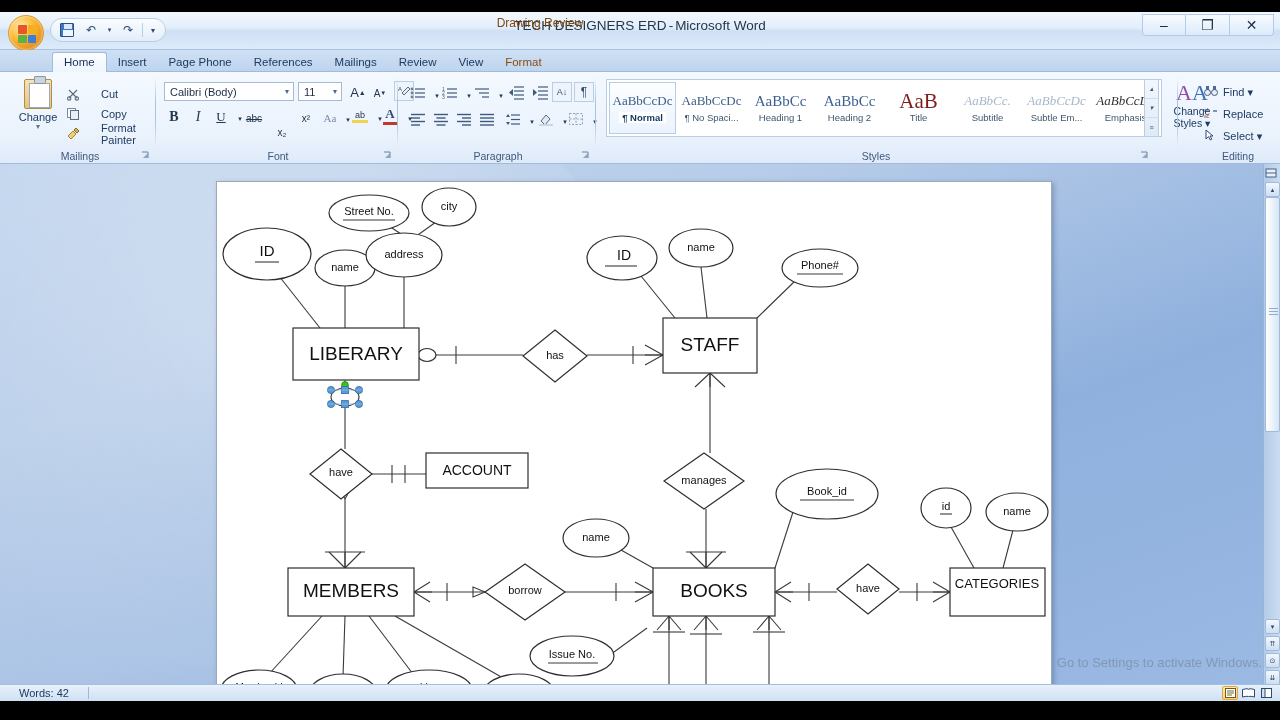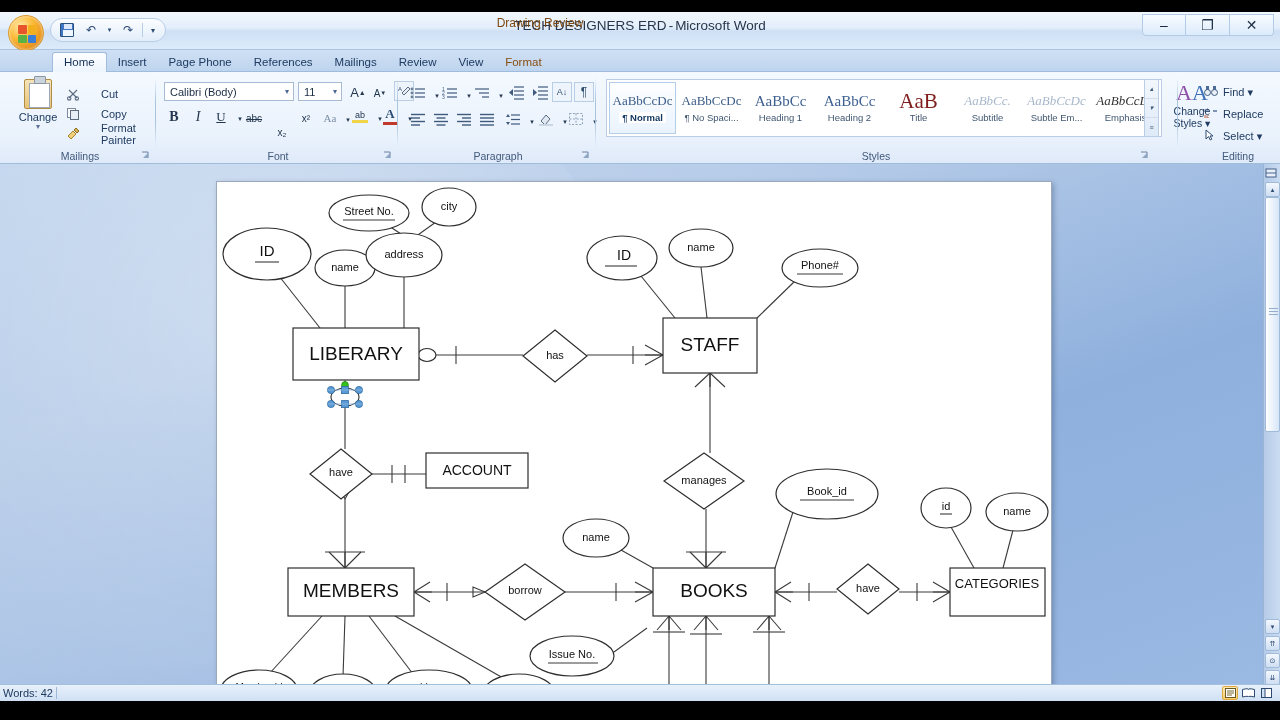--- a/index.html
+++ b/index.html
@@ -261,21 +261,21 @@
   .wm1 { font-size: 20px; line-height: 24px; }
   .wm2 { font-size: 13px; line-height: 18px; }
 
   
   .statusbar {
     position: absolute; left: 0; top: 672px; width: 1280px; height: 17px;
     background: linear-gradient(to bottom,#e8f1fb,#cfe0f4);
     border-top: 1px solid #a5c0dd;
     display:flex; align-items:center;
   }
-  .sb-item { font-size: 11px; color:#1f3b61; padding: 0 3px; height: 24px; display:flex; align-items:center;}
+  .sb-item { font-size: 11px; color:#1f3b61; padding: 0 19px; height: 24px; display:flex; align-items:center;}
   .sb-sep { width:1px; height:12px; background:#9fb8d6; }
   .sb-right { margin-left:auto; display:flex; align-items:center; gap:2px; padding-right:6px; }
   .view-ic { width:16px; height:14px; display:flex; align-items:center; justify-content:center; font-size:10px; }
   .view-ic.sel { background:linear-gradient(to bottom,#fde8b6,#f9cf72); border:1px solid #dfa93f; border-radius:2px;}
 
   
   .recbar {
     position: absolute; right: 0; top: 672px; width: 272px; height: 26px;
     background: linear-gradient(to bottom,#4a5a70,#222b38 55%,#161c26);
     border: 1px solid #0c1017;
@@ -897,20 +897,21 @@
               <rect x="124.5" y="218.6" width="7" height="7" fill="#5b9bd5" stroke="#2e6da4" stroke-width="0.8"></rect>
               <circle cx="142" cy="222" r="3.6" fill="#5b9bd5" stroke="#2e6da4" stroke-width="0.8"></circle>
               <line x1="110" y1="208" x2="146" y2="208" stroke="#8fb9e0" stroke-width="0.8"></line>
               <line x1="110" y1="222" x2="146" y2="222" stroke="#8fb9e0" stroke-width="0.8"></line>
             </g>
           </g>
         </svg>
       </div>
 
       <div class="watermark">
+        <div class="wm2">Go to Settings to activate Windows.</div>
       </div>
     </div>
 
     <div class="vscroll">
       <div class="vs-top-ic">
         <svg width="13" height="12" viewBox="0 0 13 12">
             <rect x="1" y="2" width="10" height="8" fill="#e9f0f9" stroke="#44628a"></rect>
             <line x1="1" y1="6" x2="11" y2="6" stroke="#44628a"></line>
           </svg>
       </div>

